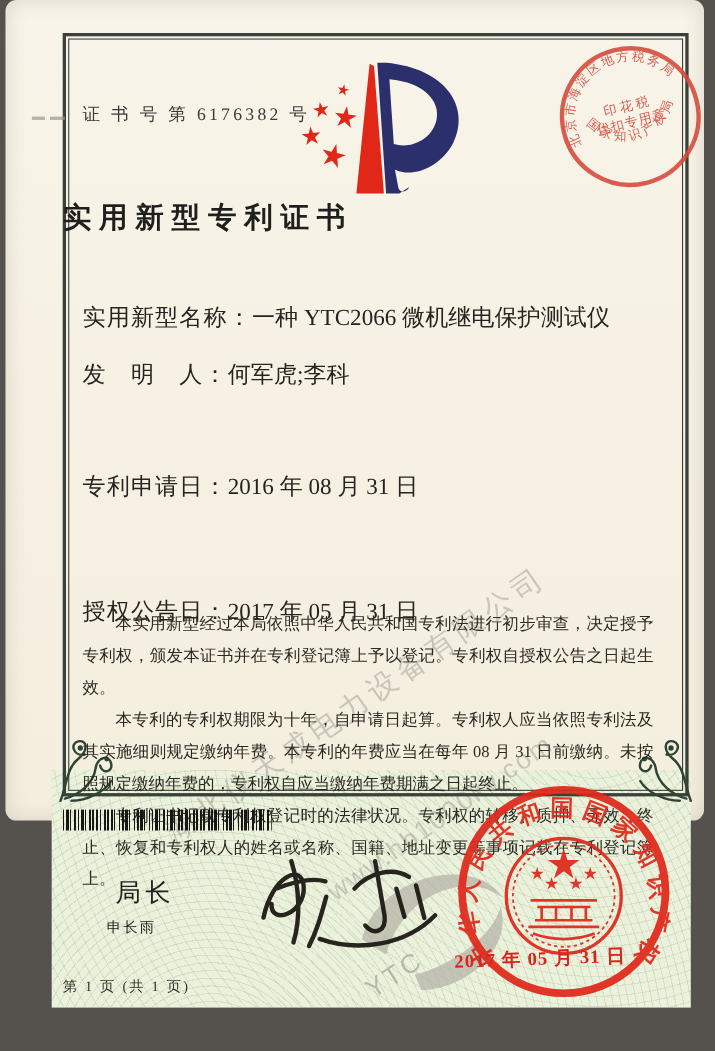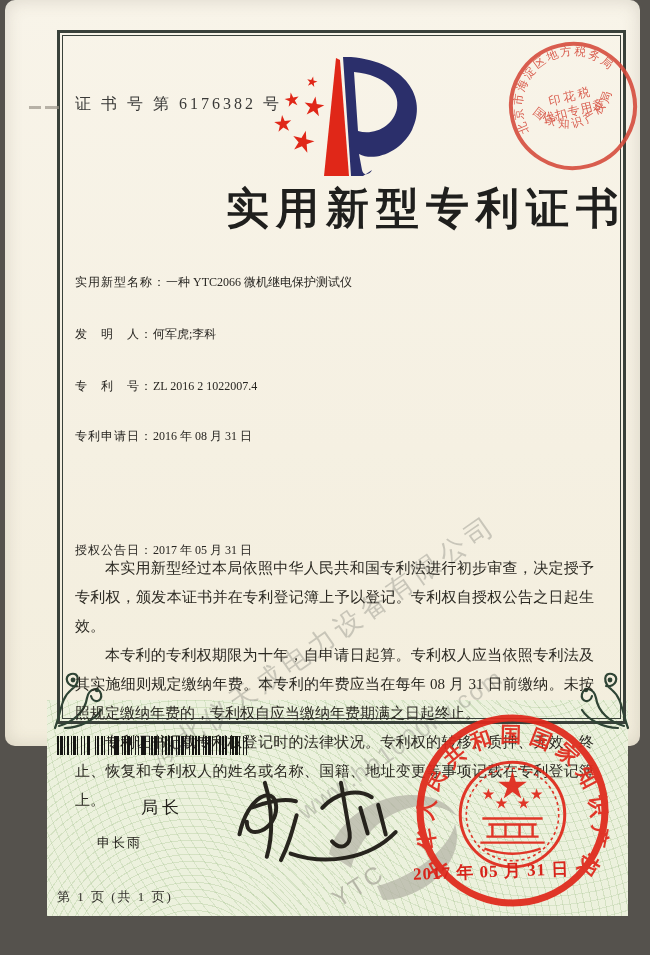--- a/index.html
+++ b/index.html
@@ -41,24 +41,24 @@
   .dust-dash{position:absolute;left:24px;top:106px;width:30px;height:3px;z-index:4;
     background:linear-gradient(90deg,#9b958a 0 40%,transparent 40% 55%,#9b958a 55% 100%);opacity:.7;}
 
   .cnipa-logo{position:absolute;left:245px;top:52px;width:185px;height:128px;z-index:4;}
 
   .tax-stamp{position:absolute;left:498px;top:36px;width:140px;height:140px;z-index:6;
     transform:rotate(-14deg);opacity:.88;}
 
   .title{
     position:absolute;left:52px;right:14px;top:180px;z-index:4;
-    text-align:right;font-size:43px;font-weight:bold;color:#1f1f1d;letter-spacing:7px;
-  }
-
-  .field{position:absolute;left:70px;width:540px;z-index:4;font-size:12px;color:#262420;white-space:nowrap;}
+    text-align:left;font-size:26px;font-weight:bold;color:#1f1f1d;letter-spacing:7px;
+  }
+
+  .field{position:absolute;left:70px;width:540px;z-index:4;font-size:21px;color:#262420;white-space:nowrap;}
   .field .lbl{letter-spacing:1px;}
   .f0{top:274px}.f1{top:326px}.f2{top:378px}.f3{top:428px}.f4{top:480px}.f5{top:542px}
 
   .body-text{position:absolute;left:70px;right:46px;top:554px;z-index:4;
     font-size:15px;line-height:29px;color:#2b2922;text-align:justify;}
   .body-text p{margin:0;text-indent:2em;}
 
   .barcode{position:absolute;left:52px;top:736px;width:190px;height:19px;z-index:4;
     background:repeating-linear-gradient(90deg,
       #161614 0 1.5px, transparent 1.5px 3px,
@@ -67,21 +67,21 @@
       #161614 10.5px 12px, transparent 12px 13.5px);}
 
   .wm{position:absolute;z-index:2;color:#8d8d84;white-space:nowrap;
     font-family:"Liberation Sans","DejaVu Sans",sans-serif;}
   .wm-company{left:148px;top:742px;font-size:27px;letter-spacing:5px;opacity:.42;
     transform:rotate(-35deg);transform-origin:0 50%;}
   .wm-url{left:296px;top:800px;font-size:24px;letter-spacing:2px;opacity:.40;
     transform:rotate(-35deg);transform-origin:0 50%;}
   .ytc-logo{position:absolute;left:286px;top:758px;width:210px;height:170px;z-index:2;opacity:.75;}
 
-  .director-title{position:absolute;left:100px;top:796px;z-index:4;font-size:17px;color:#23211c;letter-spacing:4px;margin-left:36px;}
+  .director-title{position:absolute;left:100px;top:796px;z-index:4;font-size:23px;color:#23211c;letter-spacing:4px;}
   .director-name{position:absolute;left:92px;top:834px;z-index:4;font-size:13px;color:#23211c;letter-spacing:2px;}
   .signature{position:absolute;left:222px;top:774px;width:185px;height:96px;z-index:5;transform:rotate(-3deg);}
 
   .big-seal{position:absolute;left:405px;top:708px;width:205px;height:205px;z-index:6;opacity:.93;}
   .seal-date{position:absolute;left:408px;top:860px;z-index:7;font-size:17px;font-weight:bold;
     color:#d8241a;letter-spacing:1px;transform:rotate(-2deg);white-space:nowrap;}
 
   .page-footer{position:absolute;left:52px;right:22px;top:888px;z-index:4;
     text-align:left;font-size:13px;color:#33312c;letter-spacing:2px;}
 </style>
@@ -149,23 +149,20 @@
   </svg>
 
   <div class="title">实用新型专利证书</div>
 
   <div class="field f0">
     <span class="lbl">实用新型名称：</span><span>一种 YTC2066 微机继电保护测试仪</span>
   </div>
   <div class="field f1">
     <span class="lbl">发　明　人：</span><span>何军虎;李科</span>
   </div>
-  <div class="field f2">
-    <span class="lbl">专　利　号：</span><span>ZL 2016 2 1022007.4</span>
-  </div>
   <div class="field f3">
     <span class="lbl">专利申请日：</span><span>2016 年 08 月 31 日</span>
   </div>
   <div class="field f5">
     <span class="lbl">授权公告日：</span><span>2017 年 05 月 31 日</span>
   </div>
 
   <div class="body-text">
     <p>本实用新型经过本局依照中华人民共和国专利法进行初步审查，决定授予专利权，颁发本证书并在专利登记簿上予以登记。专利权自授权公告之日起生效。</p>
     <p>本专利的专利权期限为十年，自申请日起算。专利权人应当依照专利法及其实施细则规定缴纳年费。本专利的年费应当在每年 08 月 31 日前缴纳。未按照规定缴纳年费的，专利权自应当缴纳年费期满之日起终止。</p>

